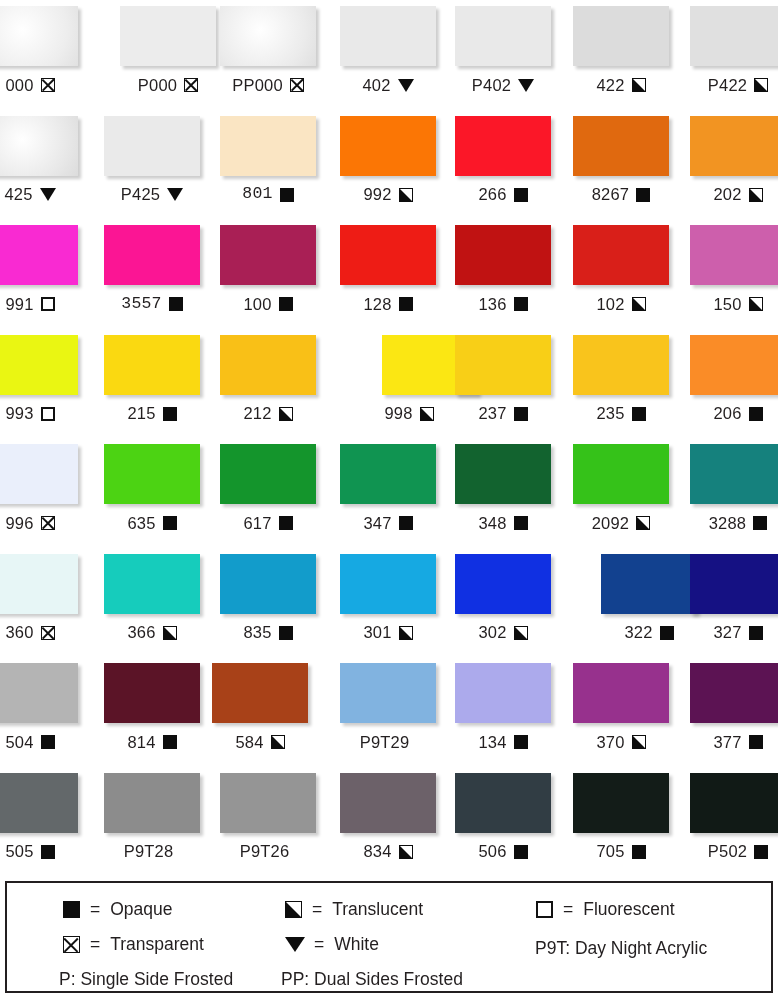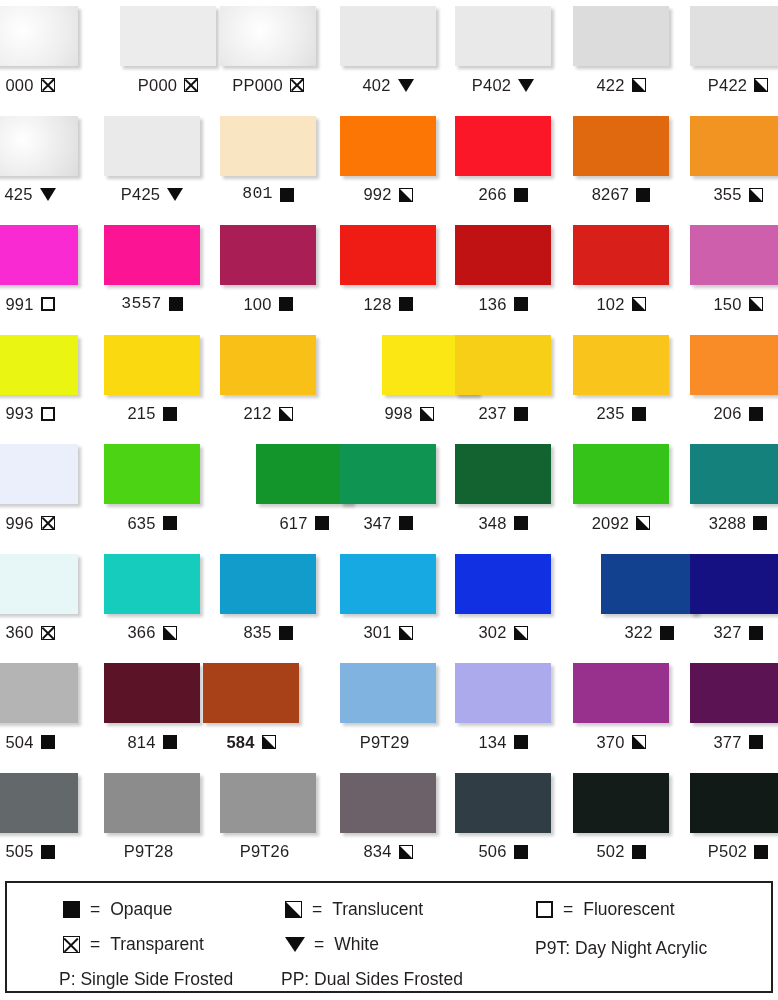--- a/index.html
+++ b/index.html
@@ -258,21 +258,21 @@
         <div class="swatch-cell" style="left: 573px;">
           <div class="swatch-chip" style="background: rgb(224, 105, 15);"></div>
           <div class="swatch-caption">
             <span class="swatch-label">8267</span>
             <span class="sym sym-opaque"></span>
           </div>
         </div>
         <div class="swatch-cell" style="left: 690px;">
           <div class="swatch-chip" style="background: rgb(242, 148, 34);"></div>
           <div class="swatch-caption">
-            <span class="swatch-label">355</span>
+            <span class="swatch-label">202</span>
             <span class="sym sym-translucent"></span>
           </div>
         </div>
       </div>
       <div class="swatch-row">
         <div class="swatch-cell" style="left: -18px;">
           <div class="swatch-chip" style="background: rgb(249, 42, 210);"></div>
           <div class="swatch-caption">
             <span class="swatch-label">991</span>
             <span class="sym sym-fluorescent"></span>
@@ -380,21 +380,21 @@
             <span class="sym sym-transparent"></span>
           </div>
         </div>
         <div class="swatch-cell" style="left: 104px;">
           <div class="swatch-chip" style="background: rgb(76, 211, 19);"></div>
           <div class="swatch-caption">
             <span class="swatch-label">635</span>
             <span class="sym sym-opaque"></span>
           </div>
         </div>
-        <div class="swatch-cell" style="left: 220px; margin-left: 36px;">
+        <div class="swatch-cell" style="left: 220px;">
           <div class="swatch-chip" style="background: rgb(20, 149, 44);"></div>
           <div class="swatch-caption">
             <span class="swatch-label">617</span>
             <span class="sym sym-opaque"></span>
           </div>
         </div>
         <div class="swatch-cell" style="left: 340px;">
           <div class="swatch-chip" style="background: rgb(16, 148, 81);"></div>
           <div class="swatch-caption">
             <span class="swatch-label">347</span>
@@ -482,21 +482,21 @@
             <span class="sym sym-opaque"></span>
           </div>
         </div>
         <div class="swatch-cell" style="left: 104px;">
           <div class="swatch-chip" style="background: rgb(91, 20, 39);"></div>
           <div class="swatch-caption">
             <span class="swatch-label">814</span>
             <span class="sym sym-opaque"></span>
           </div>
         </div>
-        <div class="swatch-cell" style="left: 203px; font-weight: bold;">
+        <div class="swatch-cell" style="left: 212px;">
           <div class="swatch-chip" style="background: rgb(168, 65, 24);"></div>
           <div class="swatch-caption">
             <span class="swatch-label">584</span>
             <span class="sym sym-translucent"></span>
           </div>
         </div>
         <div class="swatch-cell" style="left: 340px;">
           <div class="swatch-chip" style="background: rgb(129, 179, 224);"></div>
           <div class="swatch-caption">
             <span class="swatch-label">P9T29</span>
@@ -557,21 +557,21 @@
         <div class="swatch-cell" style="left: 455px;">
           <div class="swatch-chip" style="background: rgb(49, 61, 68);"></div>
           <div class="swatch-caption">
             <span class="swatch-label">506</span>
             <span class="sym sym-opaque"></span>
           </div>
         </div>
         <div class="swatch-cell" style="left: 573px;">
           <div class="swatch-chip" style="background: rgb(19, 28, 24);"></div>
           <div class="swatch-caption">
-            <span class="swatch-label">502</span>
+            <span class="swatch-label">705</span>
             <span class="sym sym-opaque"></span>
           </div>
         </div>
         <div class="swatch-cell" style="left: 690px;">
           <div class="swatch-chip" style="background: rgb(17, 26, 22);"></div>
           <div class="swatch-caption">
             <span class="swatch-label">P502</span>
             <span class="sym sym-opaque"></span>
           </div>
         </div>

